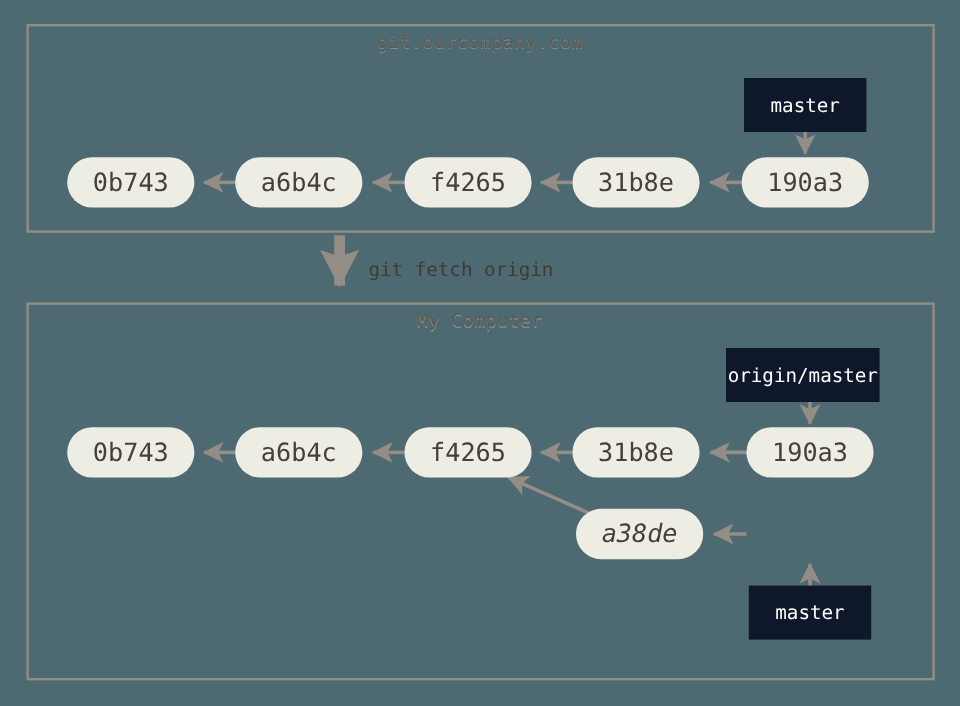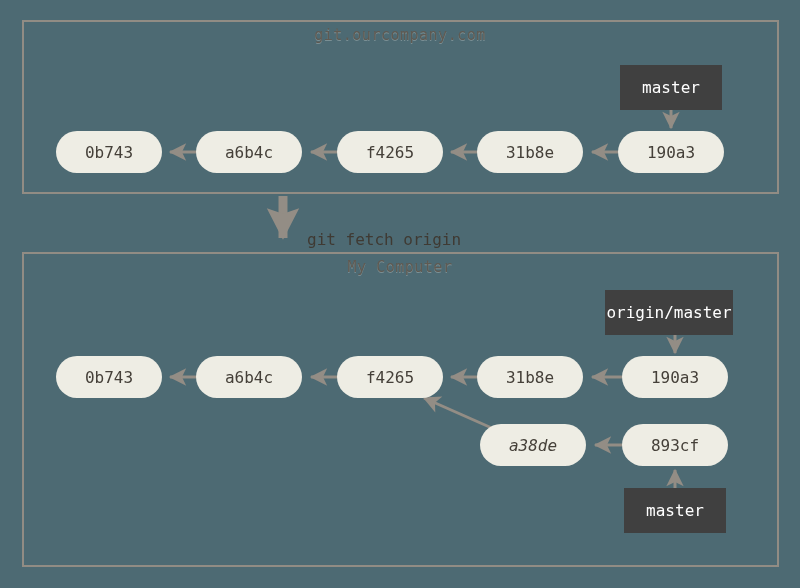--- a/index.html
+++ b/index.html
@@ -36,30 +36,30 @@
   #title-local  { left: 0; top: 258px; width: 800px; text-align: center; }
 
   .commit {
     position: absolute;
     width: 106px;
     height: 42px;
     background: #eeede4;
     border-radius: 21px;
     color: #454039;
     font-family: "DejaVu Sans Mono", "Liberation Mono", monospace;
-    font-size: 16px;
+    font-size: 21px;
     display: flex;
     align-items: center;
     justify-content: center;
     box-sizing: border-box;
   }
 
   .reflabel {
     position: absolute;
-    background: #404040;
+    background: #0f172a;
     color: #ffffff;
     font-family: "DejaVu Sans Mono", "Liberation Mono", monospace;
     font-size: 16px;
     display: flex;
     align-items: center;
     justify-content: center;
     box-sizing: border-box;
   }
 
   .cmdlabel {
@@ -130,27 +130,26 @@
   <div class="panel-title" id="title-remote">git.ourcompany.com</div>
 
   <div class="commit" style="left:56px;  top:131px;">0b743</div>
   <div class="commit" style="left:196px; top:131px;">a6b4c</div>
   <div class="commit" style="left:337px; top:131px;">f4265</div>
   <div class="commit" style="left:477px; top:131px;">31b8e</div>
   <div class="commit" style="left:618px; top:131px;">190a3</div>
 
   <div class="reflabel" style="left:620px; top:65px; width:102px; height:45px;">master</div>
 
-  <div class="cmdlabel" style="left:307px; top:215px;margin-top:15px;">git fetch origin</div>
+  <div class="cmdlabel" style="left:307px; top:215px;">git fetch origin</div>
 
   <div class="commit" style="left:56px;  top:356px;">0b743</div>
   <div class="commit" style="left:196px; top:356px;">a6b4c</div>
   <div class="commit" style="left:337px; top:356px;">f4265</div>
   <div class="commit" style="left:477px; top:356px;">31b8e</div>
   <div class="commit" style="left:622px; top:356px;">190a3</div>
 
   <div class="commit" style="left:480px; top:424px;font-style:italic;">a38de</div>
-  <div class="commit" style="left:622px; top:424px;">893cf</div>
 
   <div class="reflabel" style="left:605px; top:290px; width:128px; height:45px;">origin/master</div>
   <div class="reflabel" style="left:624px; top:488px; width:102px; height:45px;">master</div>
 
 </div>
 
 </body></html>

